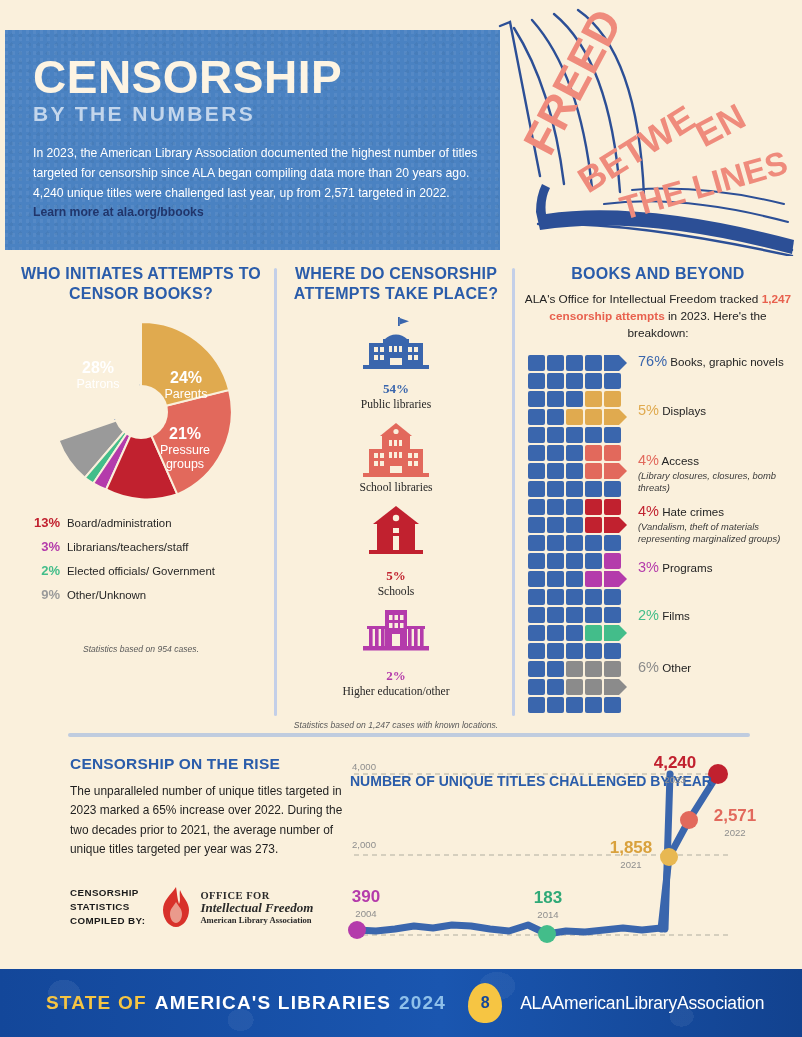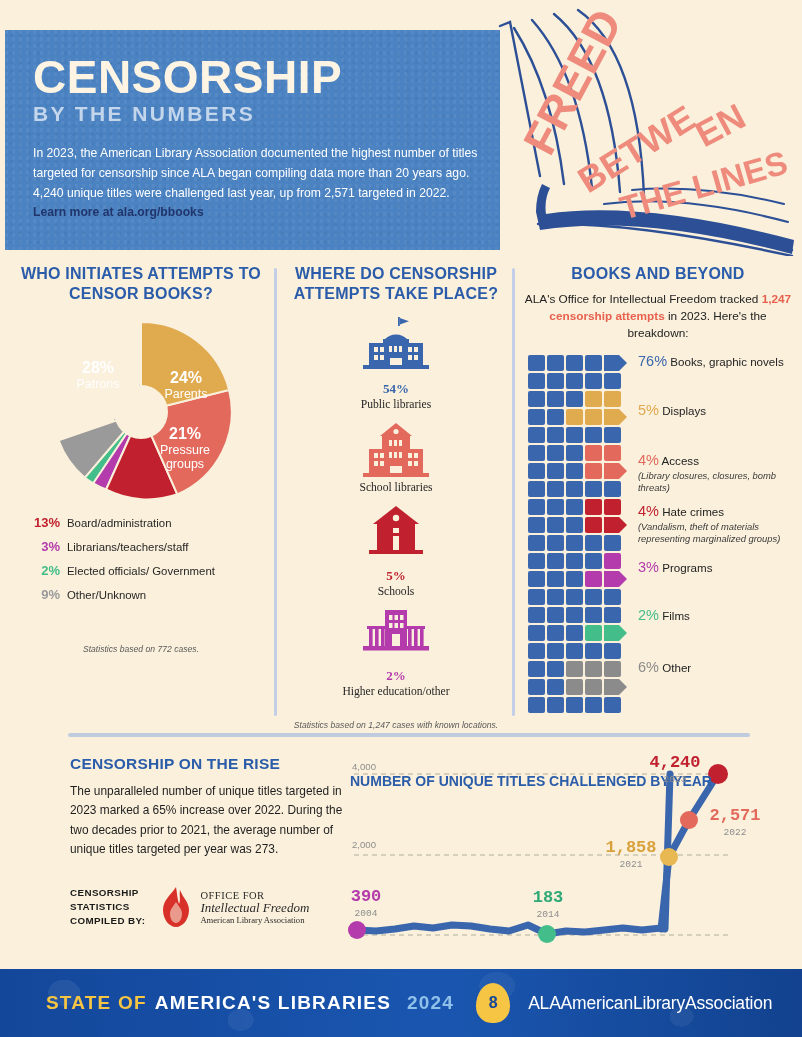--- a/index.html
+++ b/index.html
@@ -75,47 +75,47 @@
   .wlab .note { font-size:9.4px; font-style:italic; color:#3a3a3a; display:block; line-height:1.25;}
 
   
   .hr { position:absolute; left:68px; top:733px; width:682px; height:4px; background:#bfccdf; border-radius:2px; }
   .bottom { position:absolute; left:0; top:745px; width:802px; height:215px; }
   .b-left { position:absolute; left:70px; top:10px; width:280px; }
   .b-title { font-size:15.5px; font-weight:800; color:#2a5caa; letter-spacing:.2px; }
   .b-body { font-size:11.9px; line-height:1.62; margin-top:9px; color:#1f1f1f; }
   .compiled { position:absolute; left:70px; top:141px; display:flex; align-items:center; }
   .compiled-lbl { font-size:9.8px; font-weight:700; letter-spacing:.4px; line-height:1.45; color:#1a1a1a; }
-  .oif { display:flex; align-items:center; margin-left:14px; }
+  .oif { display:flex; align-items:center; margin-left:14px;font-weight:bold; }
   .oif-txt { margin-left:7px; }
   .oif-1 { font-family:"Liberation Serif", serif; font-size:10.5px; letter-spacing:.5px; color:#2a2a2a; }
   .oif-2 { font-family:"Liberation Serif", serif; font-style:italic; font-size:13px; color:#2a2a2a; line-height:1.12;}
   .oif-3 { font-family:"Liberation Serif", serif; font-size:8.6px; color:#2a2a2a; }
 
   .b-chart { position:absolute; left:340px; top:0; width:462px; height:215px; }
   .ch-title { position:absolute; left:10px; top:28px; font-size:14px; font-weight:800; color:#2a5caa; line-height:1.28; }
   .ytick { position:absolute; font-size:9.6px; color:#8e8e8e; }
-  .dlabel { position:absolute; text-align:center;font-family:Liberation Mono, monospace; }
+  .dlabel { position:absolute; text-align:center; }
   .dlabel .v { font-size:17px; font-weight:800; line-height:1; }
   .dlabel .y { font-size:9.6px; color:#8e8e8e; display:block; margin-top:2px; }
 
   
   .footer {
     position:absolute; left:0; top:969px; width:802px; height:68px;
     background:#14499b;
     background-image: radial-gradient(ellipse 16px 13px at 8% 35%, rgba(255,255,255,.07) 0 100%, transparent 100%),
                       radial-gradient(ellipse 13px 11px at 30% 75%, rgba(255,255,255,.06) 0 100%, transparent 100%),
                       radial-gradient(ellipse 18px 14px at 62% 25%, rgba(255,255,255,.05) 0 100%, transparent 100%),
                       radial-gradient(ellipse 12px 10px at 85% 70%, rgba(255,255,255,.06) 0 100%, transparent 100%),
                       linear-gradient(90deg,#13479a,#1a56b0 55%,#12428f);
     display:flex; align-items:center;
   }
   .f-state { margin-left:46px; font-size:19px; font-weight:800; letter-spacing:1.2px; color:#f6c543; }
   .f-am { font-size:19px; font-weight:800; letter-spacing:1.2px; color:#ffffff; margin-left:8px; }
-  .f-year { font-size:19px; font-weight:800; letter-spacing:1.2px; color:#8fc0ea; margin-left:16px; }
+  .f-year { font-size:19px; font-weight:800; letter-spacing:1.2px; color:#8fc0ea; margin-left:8px; }
   .f-badge {
     margin-left:22px; width:34px; height:40px; background:#f6c543;
     border-radius:50% 50% 45% 45%/58% 58% 42% 42%;
     display:flex; align-items:center; justify-content:center;
     font-size:16px; font-weight:800; color:#13479a;
   }
   .f-ala { margin-left:18px; font-family:"Liberation Sans", sans-serif; font-size:17.5px; color:#fff; letter-spacing:-.2px;}
 </style>
 </head>
 <body>
@@ -207,21 +207,21 @@
         <div class="legend-row">
           <span class="legend-pct" style="color:#43bd8a">2%</span>
           <span class="legend-lbl" style="max-width:150px">Elected officials/ Government</span>
         </div>
         <div class="legend-row">
           <span class="legend-pct" style="color:#9a9a9a">9%</span>
           <span class="legend-lbl">Other/Unknown</span>
         </div>
       </div>
 
-      <div class="footnote" style="margin-top:42px">Statistics based on 772 cases.</div>
+      <div class="footnote" style="margin-top:42px">Statistics based on 954 cases.</div>
     </div>
 
     <div class="col2">
       <div class="col-h">WHERE DO CENSORSHIP ATTEMPTS TAKE PLACE?</div>
 
       <div class="bldg-block" style="margin-top:14px">
         <svg width="66" height="52" viewBox="0 0 66 52">
           <rect x="35" y="0" width="1.8" height="9" fill="#3a66ad"></rect>
           <path d="M36.8 1 L46 4.2 L36.8 7.4 Z" fill="#3a66ad"></path>
           <path d="M22 22 A14 12 0 0 1 44 22 Z" fill="#3a66ad"></path>

